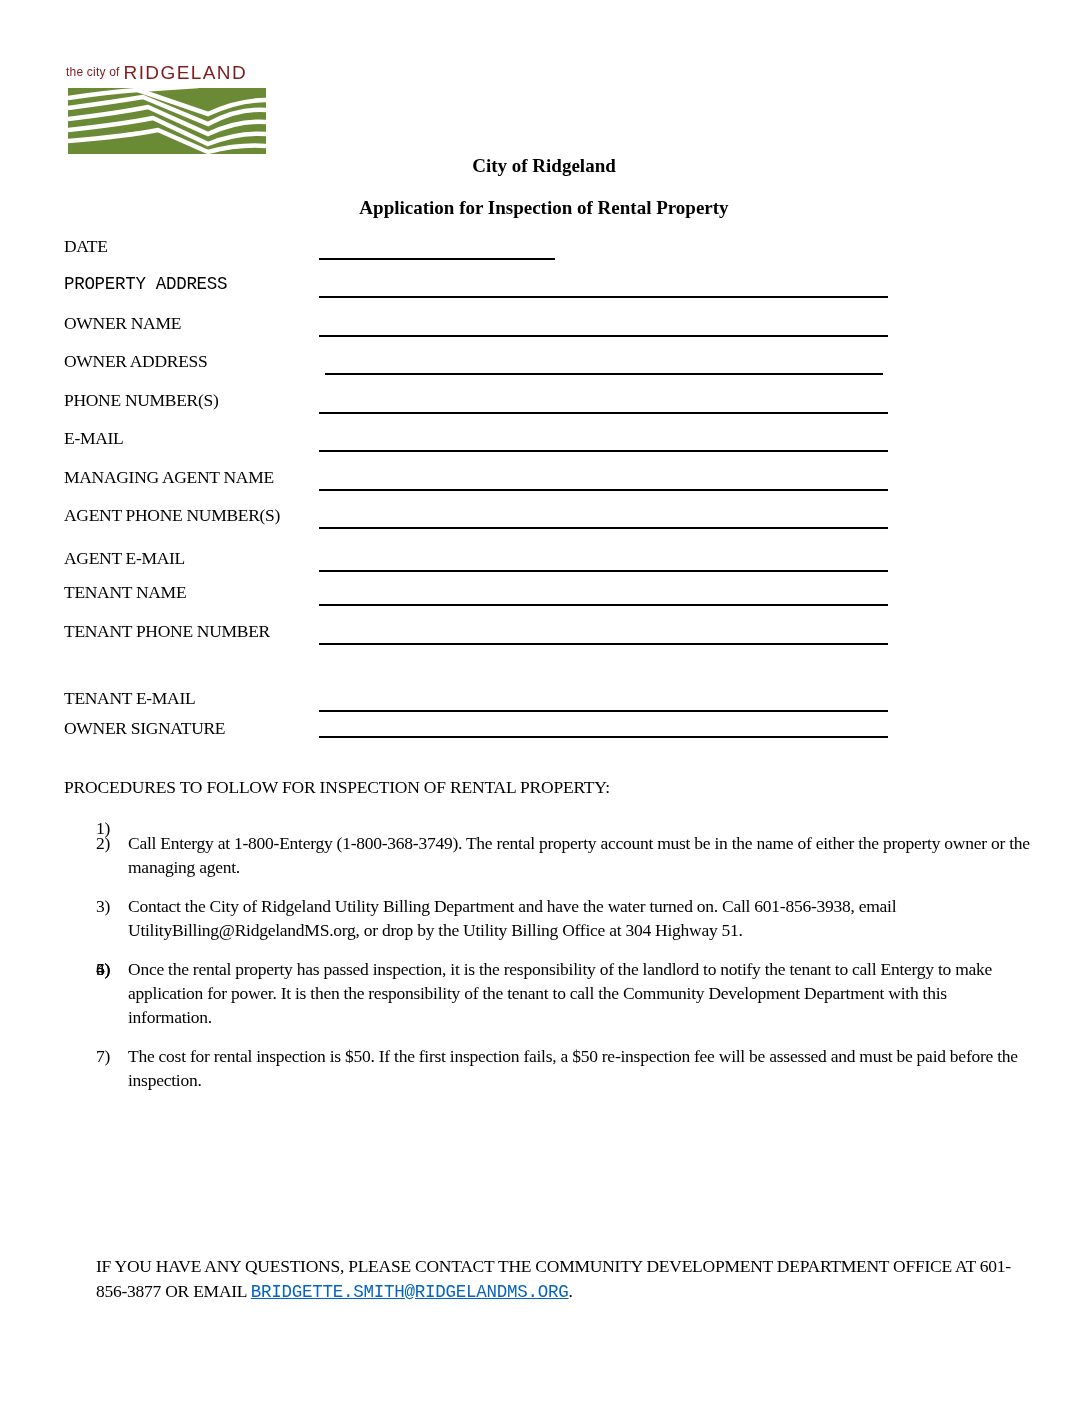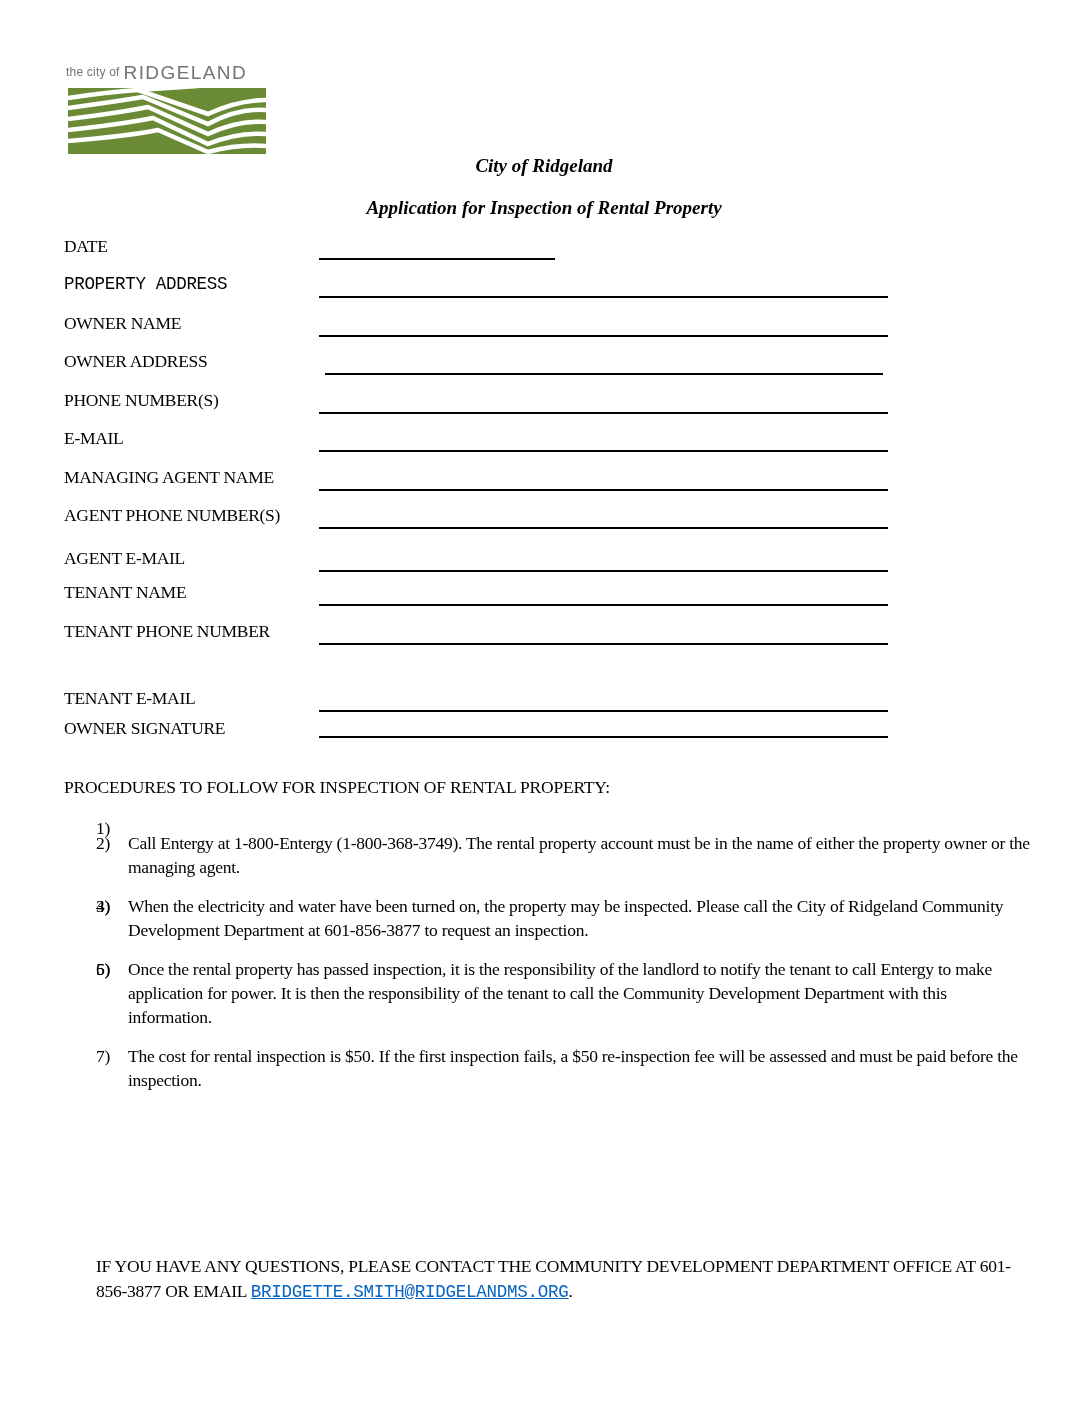--- a/index.html
+++ b/index.html
@@ -1,24 +1,24 @@
 <!DOCTYPE html>
 <html><head>
 <meta charset="utf-8">
 <style>
   html, body { margin: 0; padding: 0; background: #ffffff; }
   body { width: 1088px; height: 1408px; position: relative; overflow: hidden;
          font-family: "Liberation Serif", "DejaVu Serif", serif; color: #000; }
   .logo { position: absolute; left: 66px; top: 62px; width: 200px; height: 94px; }
-  .logo-text { position: absolute; left: 0; top: 0; white-space: nowrap; color: #737373;
+  .logo-text { position: absolute; left: 0; top: 0; white-space: nowrap; color: #7f1d1d;
                font-family: "Liberation Sans", "DejaVu Sans", sans-serif; }
   .logo-small { font-size: 12px; letter-spacing: 0.2px; vertical-align: 3px; }
   .logo-big { font-size: 19px; letter-spacing: 1.4px; margin-left: 4px; }
   .logo-svg { position: absolute; left: 2px; top: 26px; }
-  .title { position: absolute; left: 0; width: 1088px; text-align: center; font-weight: bold; font-size: 19px; font-style: italic; }
+  .title { position: absolute; left: 0; width: 1088px; text-align: center; font-weight: bold; font-size: 19px; }
   .t1 { top: 155px; }
   .t2 { top: 197px; }
   .field-row { position: absolute; left: 64px; width: 830px; height: 24px; }
   .field-label { position: absolute; left: 0; top: 0; font-size: 17.5px; white-space: nowrap; letter-spacing: -0.3px; }
   .field-line { position: absolute; height: 2px; background: #000; top: 22px; }
   .procedures-heading { position: absolute; left: 64px; top: 777px; font-size: 17.5px; letter-spacing: -0.2px; white-space: nowrap; }
   ol.steps { position: absolute; left: 96px; top: 816px; width: 935px; margin: 0; padding: 0; list-style: none; }
   ol.steps li { position: relative; padding-left: 32px; font-size: 17.5px; line-height: 24px; letter-spacing: -0.25px; margin-bottom: 15px; }
   ol.steps li .num { position: absolute; left: 0; top: 0; }
   .contact { position: absolute; left: 96px; top: 1254px; width: 940px; font-size: 17.5px; line-height: 24.5px; letter-spacing: -0.25px; }
@@ -100,22 +100,22 @@
     <span class="field-label">OWNER SIGNATURE</span>
     <div class="field-line" style="left:255px;width:569px;top:18px;"></div>
   </div>
 </div>
 
 <div class="procedures-heading">PROCEDURES TO FOLLOW FOR INSPECTION OF RENTAL PROPERTY:</div>
 
 <ol class="steps">
   <li><span class="num">1)</span></li>
   <li><span class="num">2)</span><span>Call Entergy at 1-800-Entergy (1-800-368-3749). The rental property account must be in the name of either the property owner or the managing agent.</span></li>
-  <li><span class="num">3)</span></li>
-  <li><span class="num">4)</span><span>When the electricity and water have been turned on, the property may be inspected. Please call the City of Ridgeland Community Development Department at 601-856-3877 to request an inspection.</span></li>
+  <li><span class="num">3)</span><span>Contact the City of Ridgeland Utility Billing Department and have the water turned on. Call 601-856-3938, email UtilityBilling@RidgelandMS.org, or drop by the Utility Billing Office at 304 Highway 51.</span></li>
+  <li><span class="num">4)</span></li>
   <li><span class="num">5)</span></li>
   <li><span class="num">6)</span><span>Once the rental property has passed inspection, it is the responsibility of the landlord to notify the tenant to call Entergy to make application for power. It is then the responsibility of the tenant to call the Community Development Department with this information.</span></li>
   <li><span class="num">7)</span><span>The cost for rental inspection is $50. If the first inspection fails, a $50 re-inspection fee will be assessed and must be paid before the inspection.</span></li>
 </ol>
 
 <div class="contact">
   <span>IF YOU HAVE ANY QUESTIONS, PLEASE CONTACT THE COMMUNITY DEVELOPMENT DEPARTMENT OFFICE AT 601-856-3877 OR EMAIL </span><a>BRIDGETTE.SMITH@RIDGELANDMS.ORG</a><span>.</span>
 </div>
 
 </body></html>

